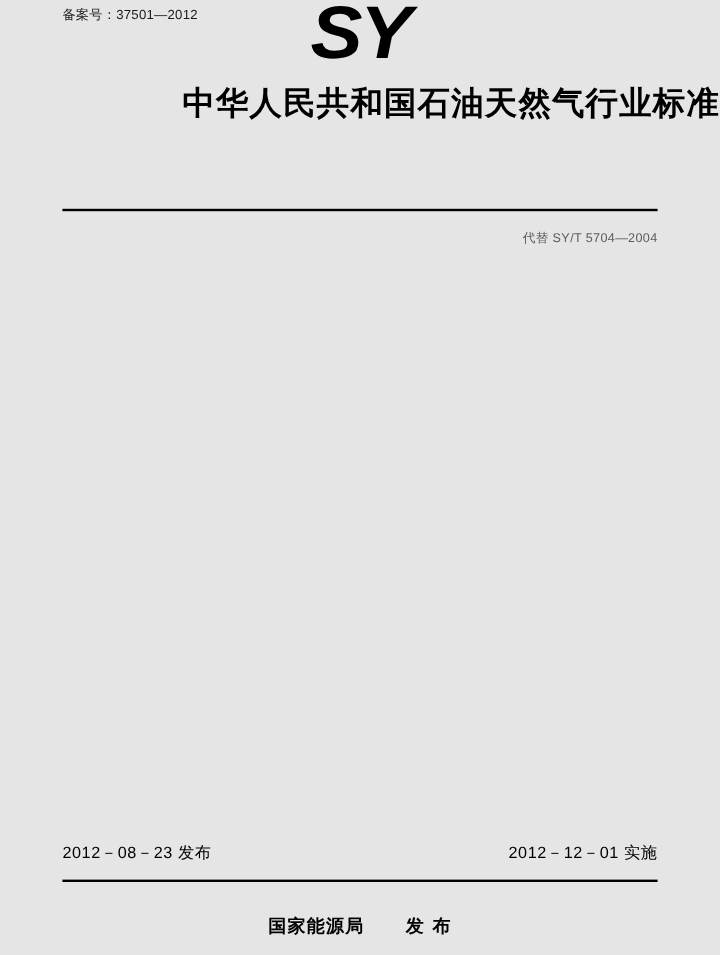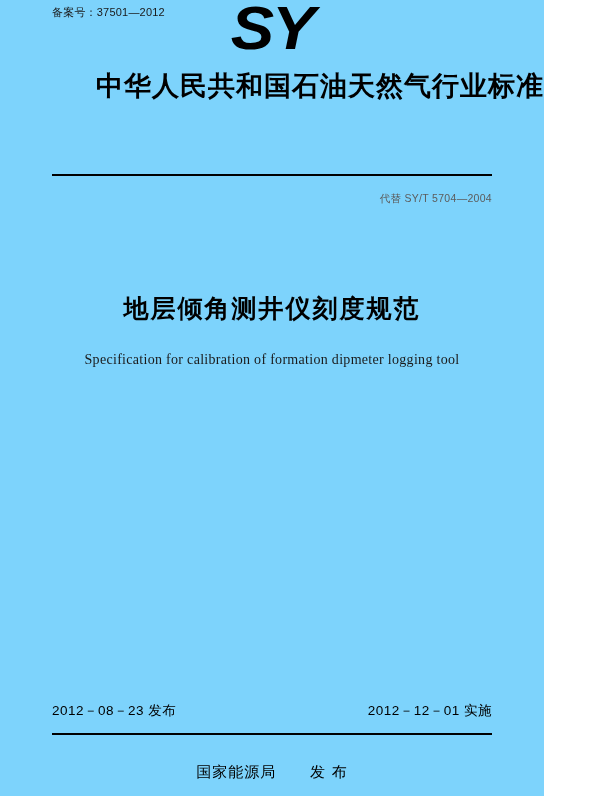--- a/index.html
+++ b/index.html
@@ -5,23 +5,23 @@
   html, body {
     margin: 0;
     padding: 0;
     background: #ffffff;
   }
   body {
     font-family: "Liberation Serif", serif;
   }
   .page {
     position: relative;
-    width: 544px;
+    width: 600px;
     height: 796px;
-    background: #7dd3fc;
+    background: #e5e5e5;
     overflow: hidden;
   }
 
   
   .record-no {
     position: absolute;
     left: 52px;
     top: 5px;
     font-family: "Liberation Sans", sans-serif;
     font-size: 11px;
@@ -142,21 +142,21 @@
   }
 
   
   .publisher {
     position: absolute;
     left: 0;
     right: 0;
     top: 763px;
     text-align: center;
     font-family: "DejaVu Sans", sans-serif;
-    font-weight: normal;
+    font-weight: bold;
     font-size: 15px;
     letter-spacing: 1px;
     color: #000000;
   }
   .publisher .gap { display: inline-block; width: 22px; }
 </style>
 </head>
 <body>
 
 <div class="page">
@@ -165,23 +165,21 @@
 
   <div class="sy-logo">SY</div>
 
   <div class="std-title">中华人民共和国石油天然气行业标准</div>
 
 
   <div class="std-replaces">代替 SY/T 5704—2004</div>
 
   <div class="rule rule-top"></div>
 
-  <div class="doc-title-cn">地层倾角测井仪刻度规范</div>
 
-  <div class="doc-title-en">Specification for calibration of formation dipmeter logging tool</div>
 
   <div class="date-issue">2012－08－23 发布</div>
 
   <div class="date-effective">2012－12－01 实施</div>
 
   <div class="rule rule-bottom"></div>
 
   <div class="publisher">
     <span>国家能源局</span>
     <span class="gap"></span>

